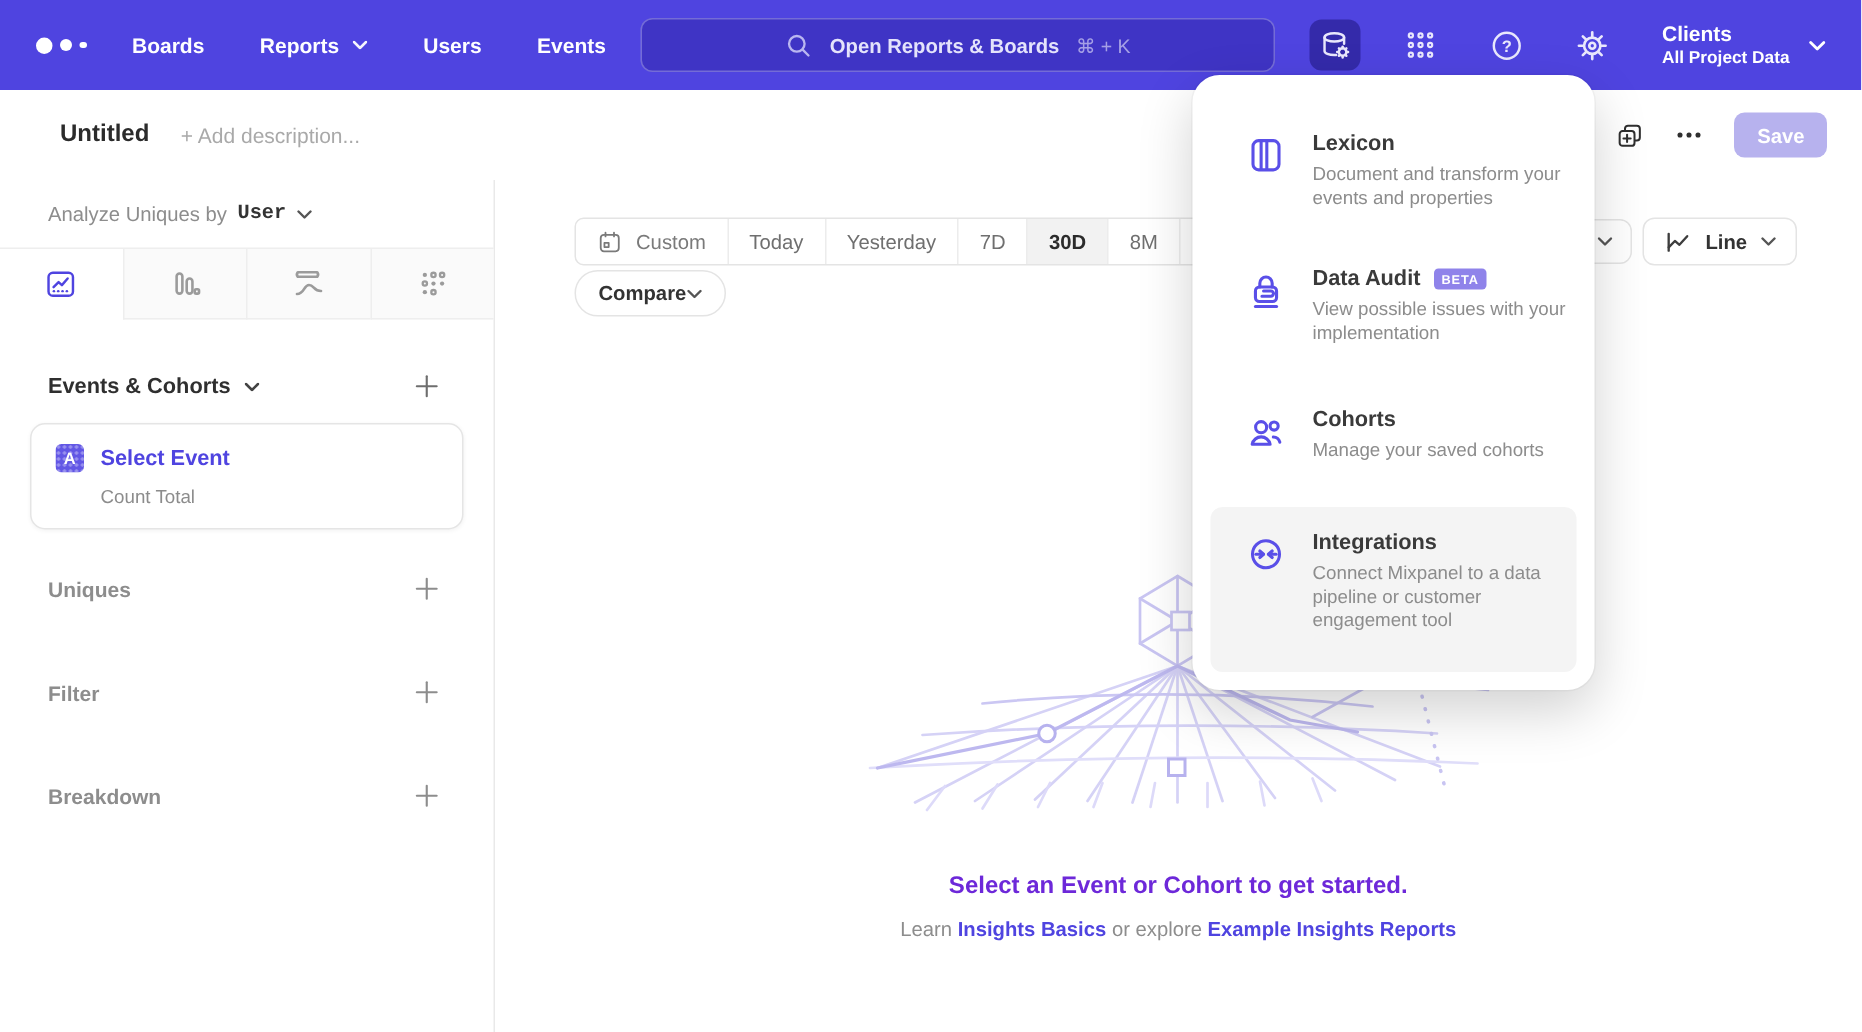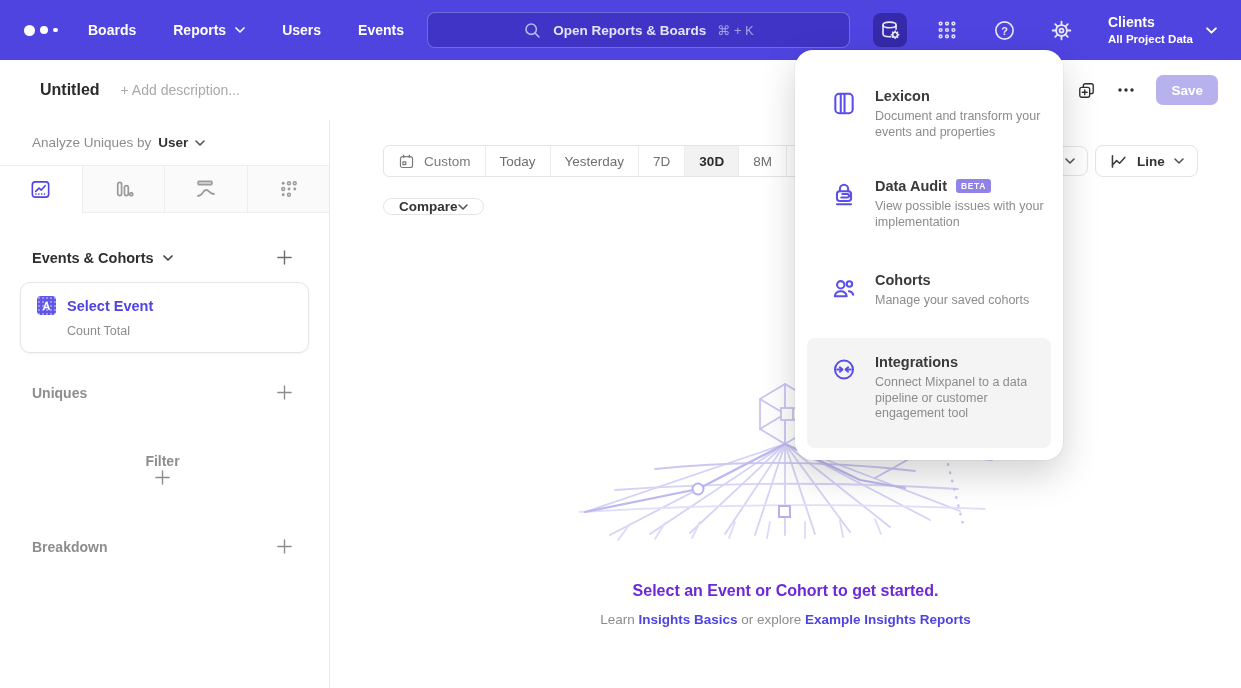--- a/index.html
+++ b/index.html
@@ -32,47 +32,47 @@
   .report-title { margin-left:40px; font-size:16px; font-weight:700; color:#2b2b2b; }
   .report-desc { margin-left:21px; font-size:14px; color:#a9a9a9; cursor:text; }
   .header-right { position:absolute; right:23px; top:0; height:60px; display:flex; align-items:center; gap:21px; }
   .ghost-icon { color:#2f2f2f; cursor:pointer; display:flex; align-items:center; }
   .save-btn { background:#b7b2ee; color:#fff; font-size:13.5px; font-weight:700; border:none; border-radius:7px; padding:0 15px; height:30px; cursor:default; font-family:inherit; }
 
   
   .sidebar { position:absolute; top:120px; left:0; width:330px; bottom:0; background:#fff; border-right:1px solid #e9e9e9; }
   .analyze-row { height:45px; display:flex; align-items:center; padding-left:32px; font-size:13.5px; }
   .analyze-label { color:#8d8d8d; }
-  .analyze-value { margin-left:7px; color:#333; font-weight:700; display:flex; align-items:center; gap:7px; cursor:pointer; }
+  .analyze-value { margin-left:7px; color:#333; font-weight:700; display:flex; align-items:center; gap:7px; cursor:pointer;font-family:Liberation Mono, monospace; }
   .viz-tabs { display:flex; height:48px; border-top:1px solid #eeeeee; }
   .viz-tab { flex:1; display:flex; align-items:center; justify-content:center; cursor:pointer; color:#9b9b9b; background:#fafafa; border-left:1px solid #eeeeee; border-bottom:1px solid #eeeeee; }
   .viz-tab:first-child { border-left:none; }
   .viz-tab.selected { background:#fff; border-bottom:1px solid transparent; color:#4f44e0; }
   .events-header { margin:36px 36px 0 32px; display:flex; align-items:center; justify-content:space-between; }
   .events-title { font-size:14.5px; font-weight:700; color:#2f2f2f; display:flex; align-items:center; gap:9px; cursor:pointer; }
   .plus-btn { color:#8d8d8d; cursor:pointer; display:flex; }
   .event-card { margin:16px 20px 0 20px; border:1px solid #e5e5e5; border-radius:10px; background:#fff; box-shadow:0 1px 3px rgba(0,0,0,0.05); padding:13px 16px 14px 16px; cursor:pointer; }
   .event-card-row { display:flex; align-items:center; gap:11px; }
   .event-badge { width:19px; height:19px; border-radius:4px; background:#6257e5; background-image:radial-gradient(rgba(255,255,255,0.35) 1px, transparent 1.2px); background-size:4px 4px; color:#fff; font-size:11px; font-weight:700; display:flex; align-items:center; justify-content:center; }
   .event-card-title { color:#4f44e0; font-size:14.5px; font-weight:700; }
   .event-card-sub { margin:9px 0 0 30px; color:#8c8c8c; font-size:12.5px; }
   .side-section { display:flex; align-items:center; justify-content:space-between; padding:0 36px 0 32px; }
   .side-section .lbl { color:#8d8d8d; font-size:14px; font-weight:600; }
-  .ss1 { margin-top:31px; } .ss2 { margin-top:52px;flex-direction:column; } .ss3 { margin-top:52px; }
+  .ss1 { margin-top:31px; } .ss2 { margin-top:52px; } .ss3 { margin-top:52px; }
 
   
   .main { position:absolute; left:330px; top:120px; right:0; bottom:0; background:#fff; }
   .seg-control { position:absolute; left:53px; top:25px; height:32px; display:flex; align-items:stretch; border:1px solid #e4e4e4; border-radius:6px; overflow:hidden; background:#fff; z-index:2; }
   .seg { display:flex; align-items:center; gap:9px; padding:0 14px; font-size:13.5px; color:#6f6f6f; border-left:1px solid #ececec; cursor:pointer; white-space:nowrap; }
   .seg:first-child { border-left:none; color:#7a7a7a; }
   .seg.selected { background:#f2f2f2; color:#2b2b2b; font-weight:700; }
   .hidden-drop { position:absolute; left:688px; top:26px; width:70px; height:30px; border:1px solid #e4e4e4; border-radius:8px; background:#fff; display:flex; align-items:center; justify-content:flex-end; padding-right:12px; color:#555; cursor:pointer; z-index:2; }
   .line-btn { position:absolute; left:765px; top:25px; height:32px; border:1px solid #e4e4e4; border-radius:8px; background:#fff; display:flex; align-items:center; gap:9px; padding:0 13px; cursor:pointer; z-index:2; }
   .line-btn .lbl { font-size:13.5px; font-weight:700; color:#333; }
-  .compare-btn { position:absolute; left:53px; top:78px; height:17px; border:1px solid #e4e4e4; border-radius:16px; background:#fff; display:flex; align-items:center; gap:0; padding:0 15px; cursor:pointer; }
+  .compare-btn { position:absolute; left:53px; top:60px; height:31px; border:1px solid #e4e4e4; border-radius:16px; background:#fff; display:flex; align-items:center; gap:0; padding:0 15px; cursor:pointer; }
   .compare-btn .lbl { font-size:13.5px; font-weight:700; color:#333; }
   .illustration { position:absolute; left:230px; top:248px; z-index:1; }
   .empty-title { position:absolute; top:462px; left:0; right:0; text-align:center; font-size:16px; font-weight:700; color:#6d28d9; }
   .empty-links { position:absolute; top:492px; left:0; right:0; text-align:center; font-size:13.5px; color:#8d8d8d; }
   .empty-links .lnk { color:#4f44e0; font-weight:700; cursor:pointer; }
 
   
   .panel { position:absolute; left:795px; top:50px; width:268px; height:410px; background:#fff; border-radius:18px; box-shadow:0 0 0 1px rgba(0,0,0,0.03), 0 14px 36px rgba(0,0,0,0.18); z-index:40; }
   .menu-item { position:absolute; left:0; right:0; display:flex; gap:18px; padding-left:36px; cursor:pointer; align-items:flex-start; }
   .menu-item .mi-icon { flex:0 0 26px; color:#5a4fe8; margin-top:2px; }

